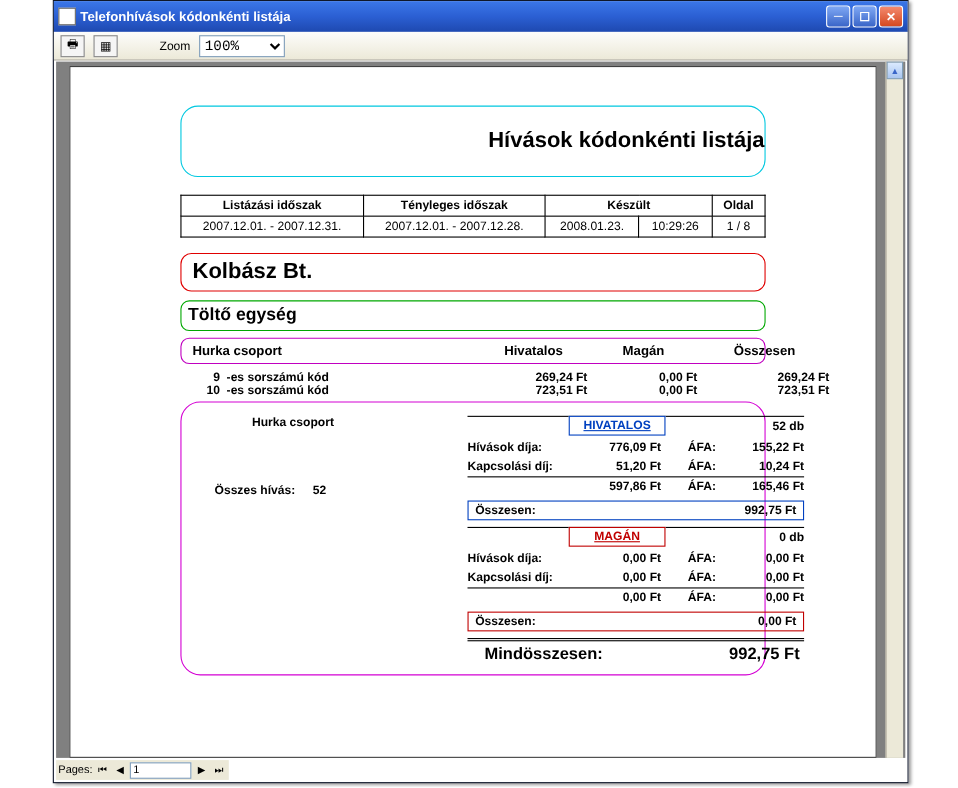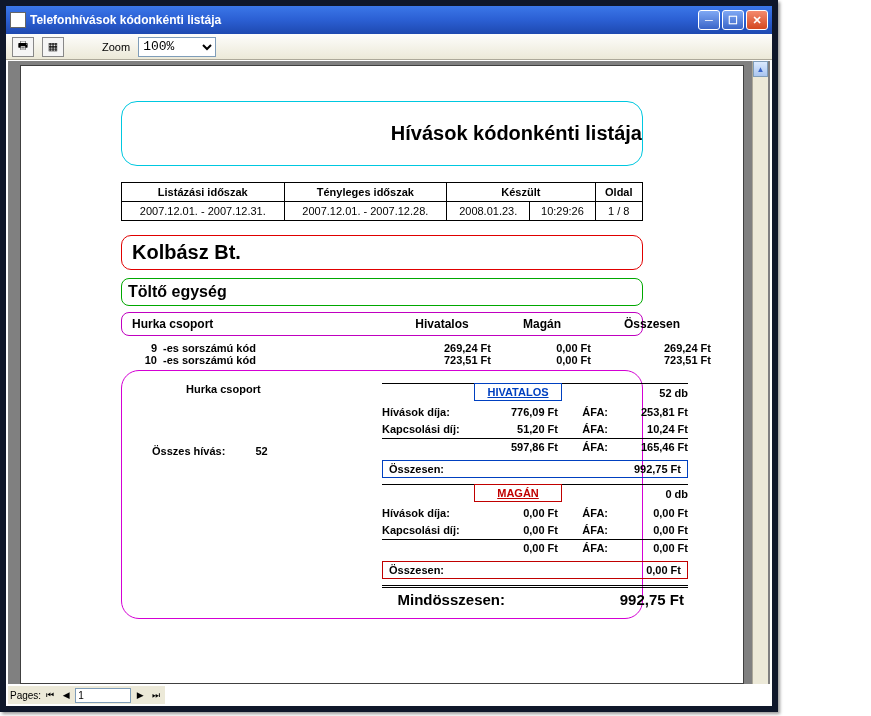--- a/index.html
+++ b/index.html
@@ -7,25 +7,26 @@
     font-family: Tahoma, Arial, sans-serif;
     font-size: 11px;
     background: #fff;
     width: 871px;
     height: 716px;
     overflow: hidden;
     position: relative;
   }
   
   .window {
-    border: 6px solid #0f172a;
+    border: 1px solid #0f172a;
     width: 778px;
     height: 712px;
     position: relative;
     box-shadow: 2px 2px 3px rgba(0,0,0,0.4);
+    margin-left: 48px;
   }
   .titlebar {
     height: 28px;
     background: linear-gradient(to bottom, #3b77e8 0%, #2b5fd3 50%, #1e49b0 100%);
     display: flex;
     align-items: center;
     padding: 0 4px;
     color: #fff;
     font-weight: bold;
   }
@@ -166,21 +167,21 @@
     font-size: 11px;
     position: relative;
   }
   .summary-grid {
     display: grid;
     grid-template-columns: 230px 1fr;
     gap: 0 12px;
   }
   .left-col { font-weight: bold; }
   .left-col .group-name { margin: 0 0 50px 46px; }
-  .left-col .total-calls { display:flex; gap:30px; margin-left:12px; }
+  .left-col .total-calls { display:flex; gap:16px; margin-left:12px; }
   .right-col { }
   .section-head {
     display: grid;
     grid-template-columns: 1fr 120px 110px;
     border-top: 1px solid #000;
     margin-bottom: 3px;
     height: 18px;
     align-items:center;
   }
   .badge {
@@ -363,21 +364,21 @@
 
               <div class="section-head">
                 <span></span>
                 <div class="badge badge-blue">HIVATALOS</div>
                 <span class="count">52 db</span>
               </div>
               <div class="fee-row">
                 <span class="lbl">Hívások díja:</span>
                 <span>776,09 Ft</span>
                 <span>ÁFA:</span>
-                <span>253,81 Ft</span>
+                <span>155,22 Ft</span>
               </div>
               <div class="fee-row">
                 <span class="lbl">Kapcsolási díj:</span>
                 <span>51,20 Ft</span>
                 <span>ÁFA:</span>
                 <span>10,24 Ft</span>
               </div>
               <div class="subtotal-row">
                 <span></span>
                 <span>597,86 Ft</span>

